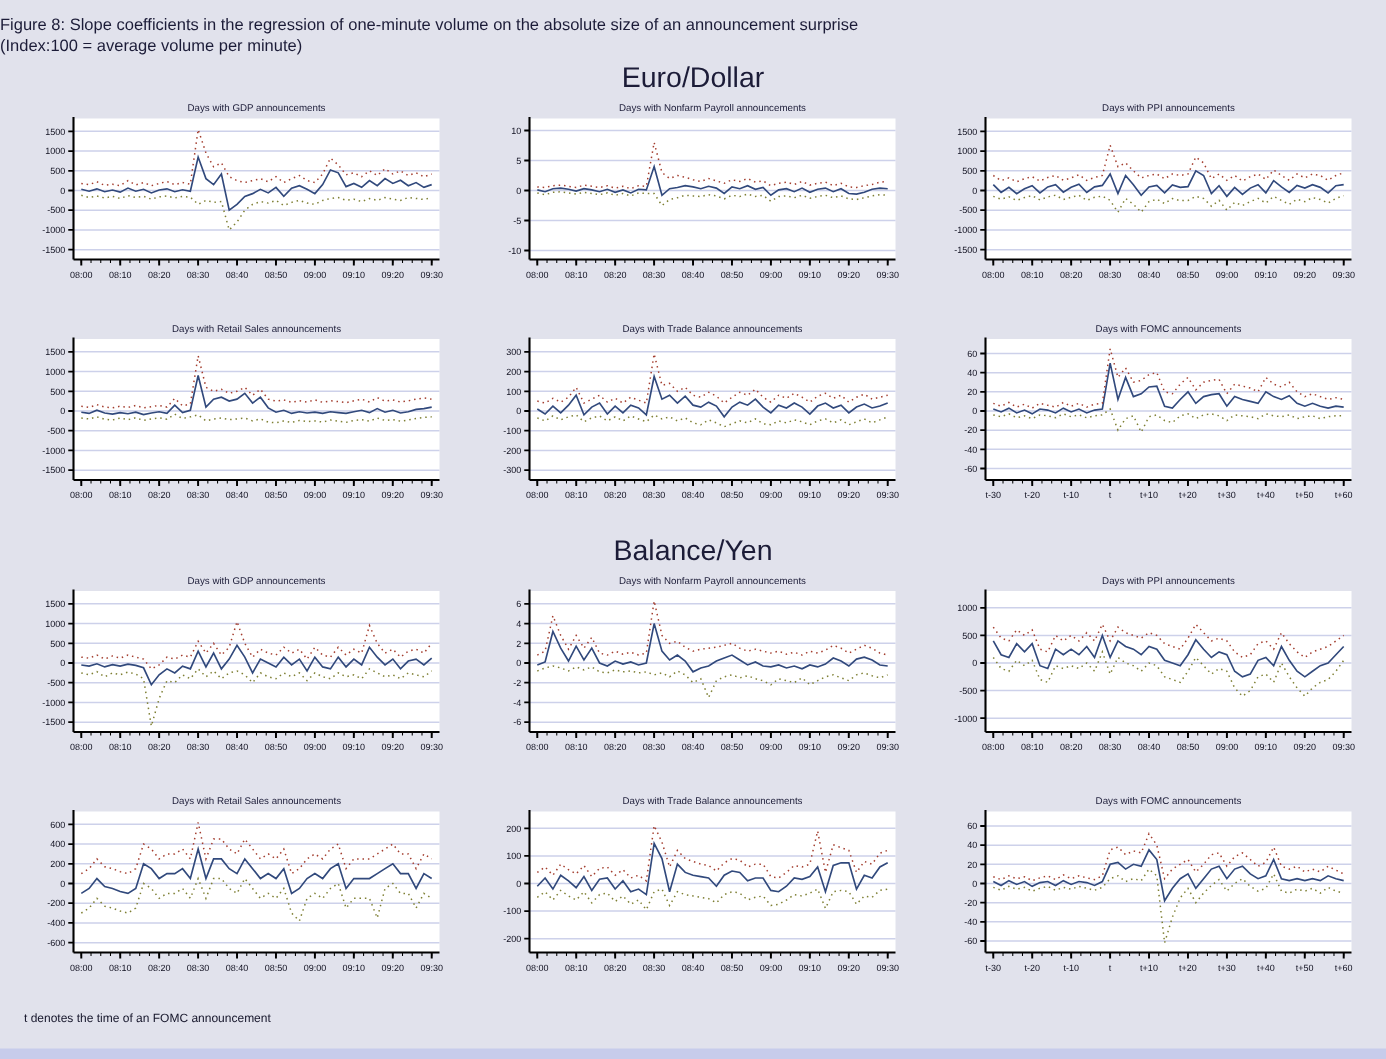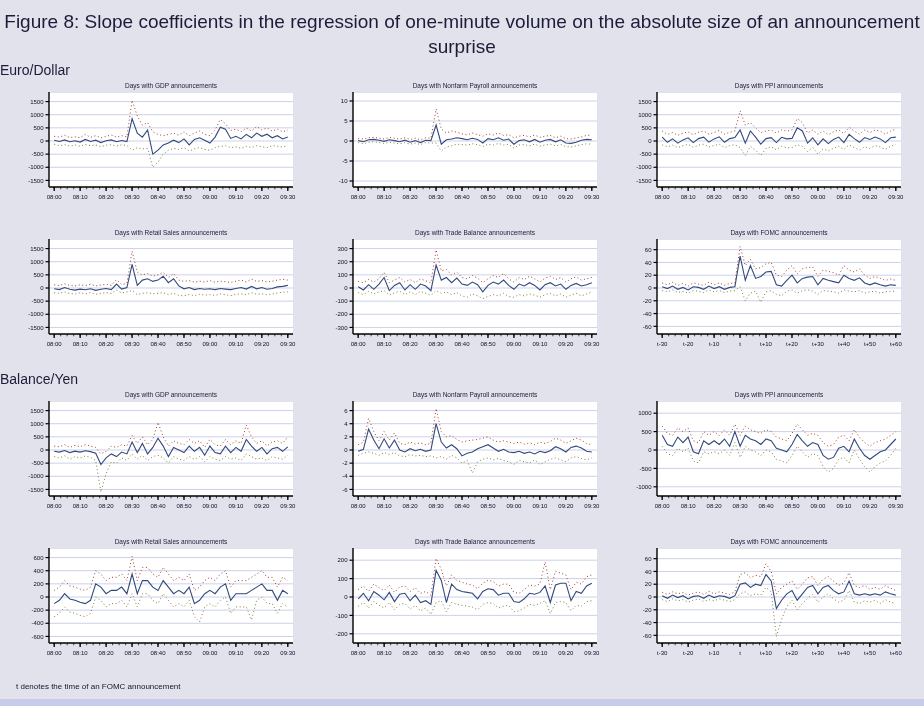--- a/index.html
+++ b/index.html
@@ -2,35 +2,36 @@
 <html><head>
 <meta charset="utf-8">
 <style>
   html,body{margin:0;padding:0;}
   body{
     width:924px;height:706px;position:relative;overflow:hidden;
     background:#e1e2ec;
     font-family:"Liberation Sans",sans-serif;
     color:#1c1c38;
   }
-  .fig-title{ text-align:center; padding-top:10px; font-size:19px; line-height:1.3; color:#1c1c38;}
-  .section-h{ text-align:left; font-size:14px; margin:3px 0 1px 0; color:#1c1c38;}
+  .fig-title{ text-align:left; padding-top:10px; font-size:11px; line-height:1.3; color:#1c1c38;}
+  .section-h{ text-align:center; font-size:19px; margin:3px 0 1px 0; color:#1c1c38;}
   .grid{ display:grid; grid-template-columns:repeat(3,302px); justify-content:center; column-gap:2px; row-gap:5px; margin-top:1px;}
   .panel{ width:298px; height:142px; }
   .footnote{ font-size:8px; margin:5px 0 0 16px; color:#15152a;}
   .bottom-bar{ position:absolute; left:0; bottom:0; width:924px; height:7px; background:#c7cceb;}
   .ct{ font:6.5px "Liberation Sans",sans-serif; fill:#1c1c38;}
   .tk{ font:6px "Liberation Sans",sans-serif; fill:#101020;}
   svg{display:block;}
 </style>
 </head>
 <body>
 
 <div class="fig-title">
   <div>Figure 8: Slope coefficients in the regression of one-minute volume on the absolute size of an announcement surprise</div>
+  <div>(Index:100 = average volume per minute)</div>
 </div>
 
 <div class="section-h">Euro/Dollar</div>
 <div class="grid">
   <div class="panel">
       <svg width="298" height="142" viewBox="0 0 298 142">
         <rect x="42" y="14" width="244" height="94" fill="#ffffff"></rect>
         <text x="164" y="9" text-anchor="middle" class="ct">Days with GDP announcements</text>
         <g>
           <line x1="42" x2="286" y1="22.57142857142857" y2="22.57142857142857" stroke="#cdd1ea" stroke-width="1"></line>

